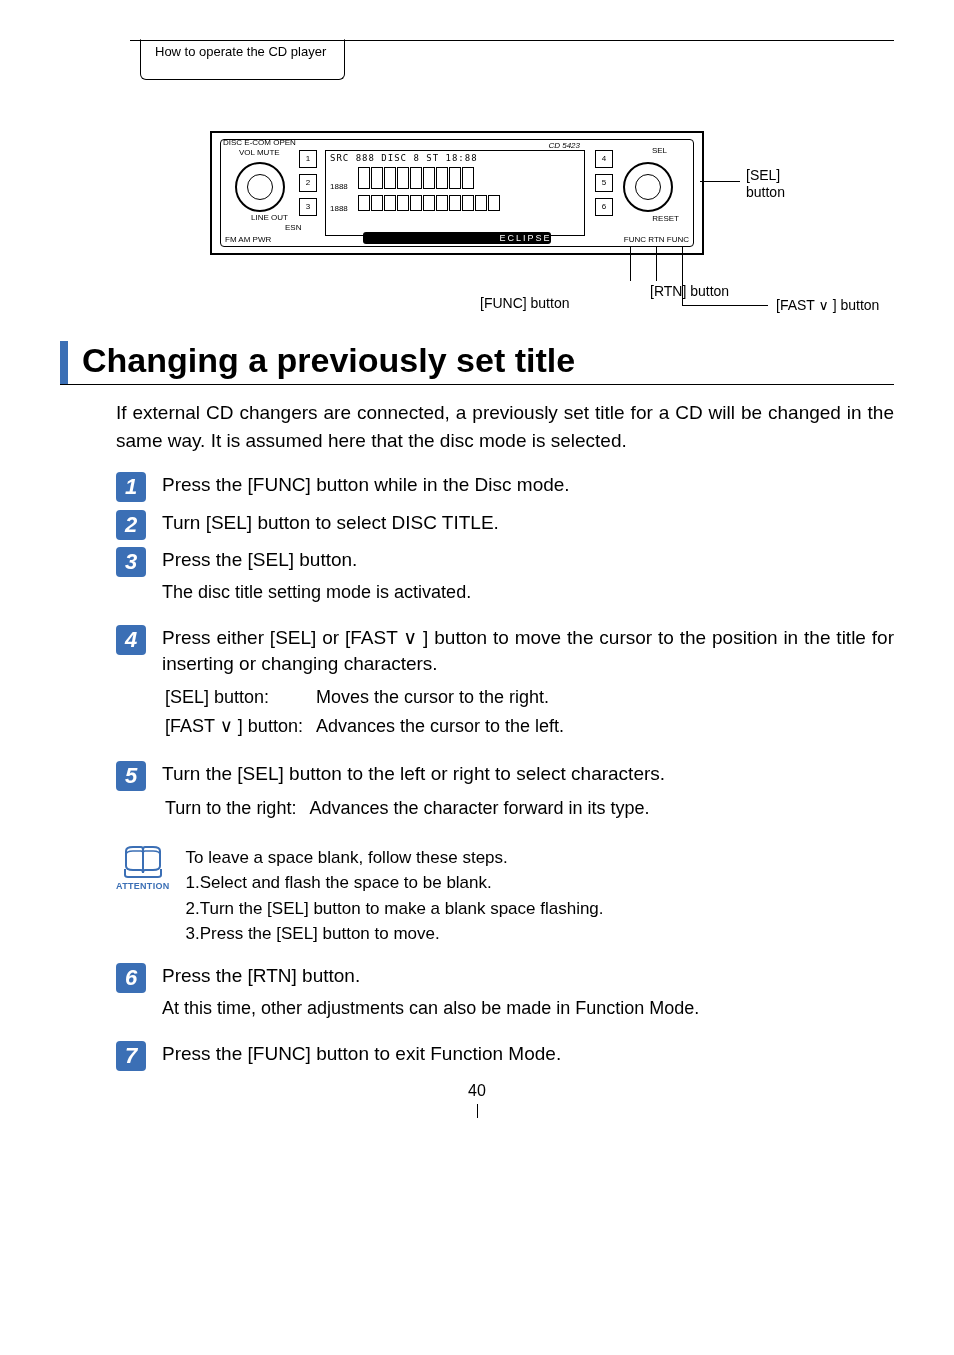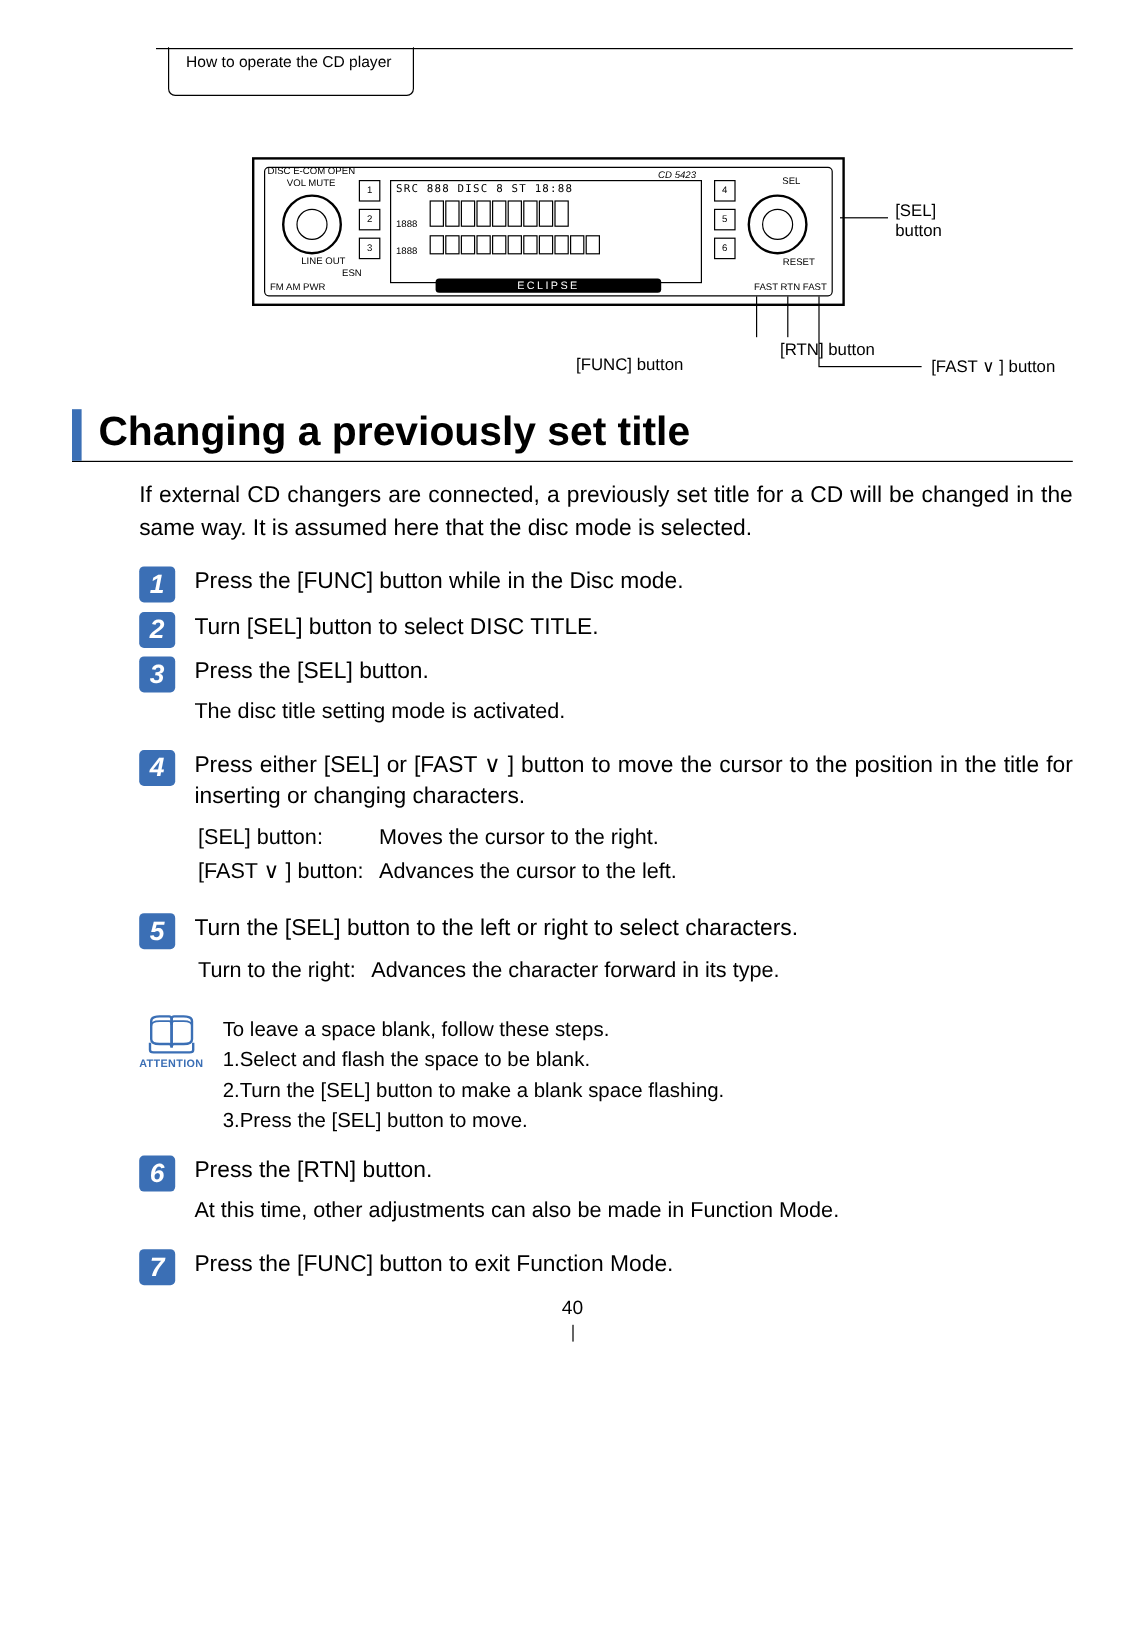--- a/index.html
+++ b/index.html
@@ -97,21 +97,21 @@
   .tick {
     display: inline-block;
     width: 10px; height: 20px;
     border: 1px solid #000;
     margin-right: 1px;
   }
   .brand-bar {
     position: absolute;
     left: 30%; right: 30%;
     bottom: 2px;
-    text-align: center;
+    text-align: right;
     font-size: 9px;
     letter-spacing: 2px;
     background: #000;
     color: #fff;
     border-radius: 3px;
     padding: 1px 0;
   }
   .tiny-text {
     position: absolute;
     font-size: 8px;
@@ -272,21 +272,21 @@
         <div class="sbtn">6</div>
       </div>
 
       <div class="knob right"></div>
       <span class="tiny-text" style="right:26px; top:6px;">SEL</span>
       <span class="tiny-text" style="right:14px; top:74px;">RESET</span>
 
       <span class="tiny-text" style="left:4px; bottom:2px;">FM  AM   PWR</span>
       <span class="tiny-text" style="left:64px; bottom:14px;">ESN</span>
       <span class="tiny-text" style="left:30px; bottom:24px;">LINE OUT</span>
-      <span class="tiny-text" style="right:4px; bottom:2px;">FAST   RTN   FAST</span>
+      <span class="tiny-text" style="right:4px; bottom:2px;">FUNC   RTN   FUNC</span>
 
       <div class="brand-bar">ECLIPSE</div>
     </div>
   </div>
 
   <div class="callout-line" style="left:490px; top:50px; width:40px; height:1px;"></div>
   <div class="callout-label" style="left:536px; top:36px; white-space:pre; line-height:1.2;">[SEL]
 button</div>
 
   <div class="callout-line" style="left:420px; top:116px; width:1px; height:34px;"></div>

